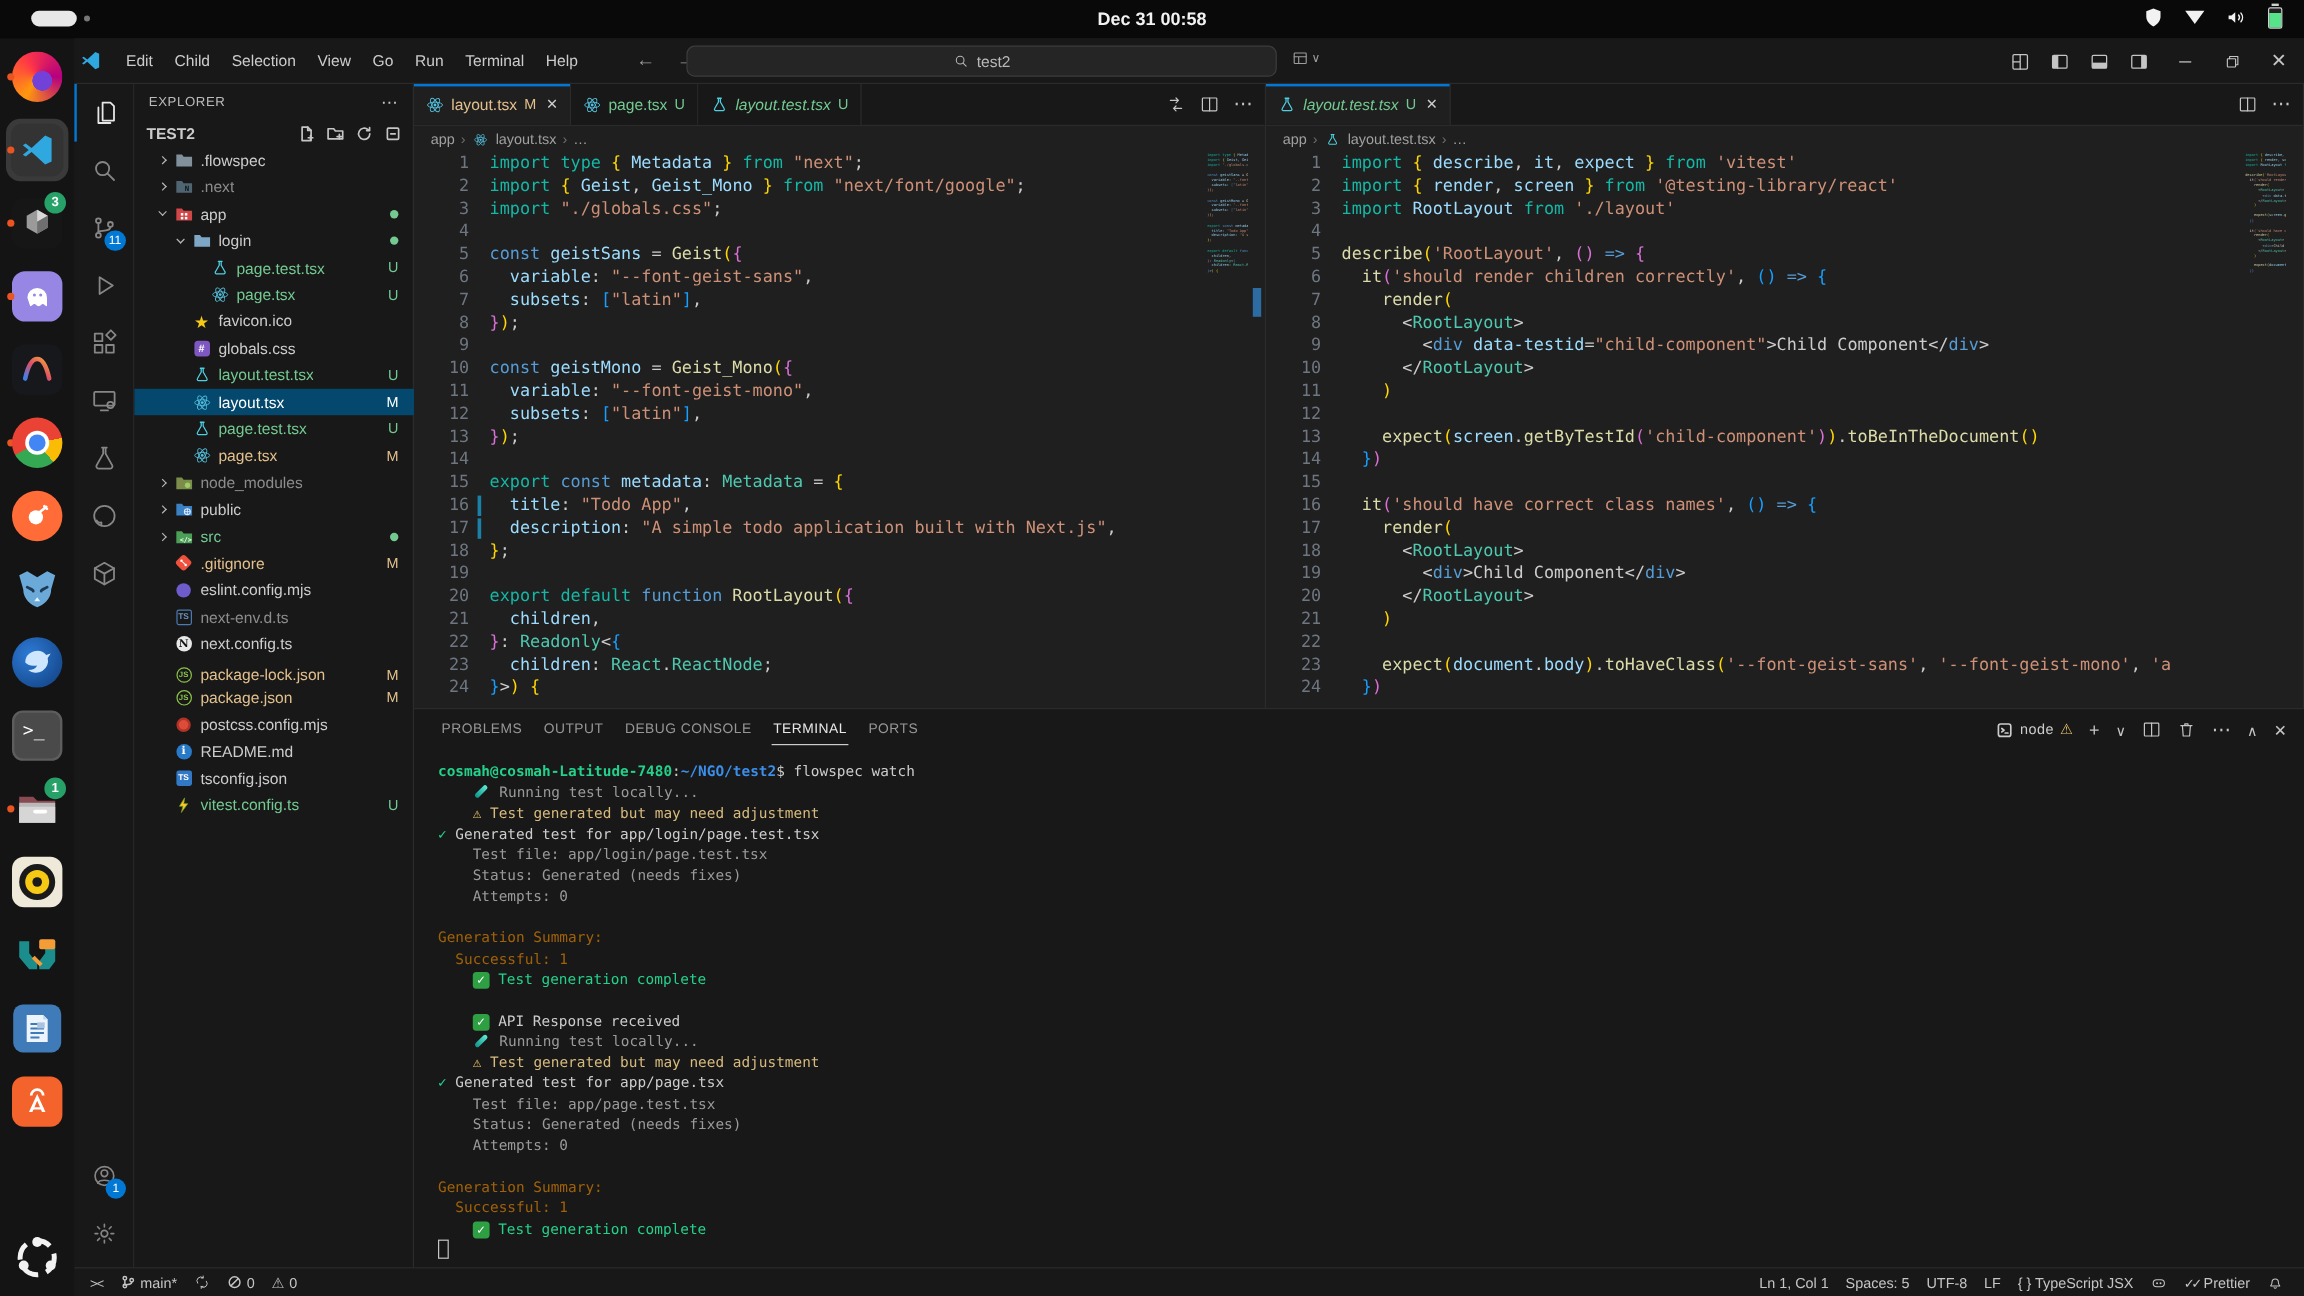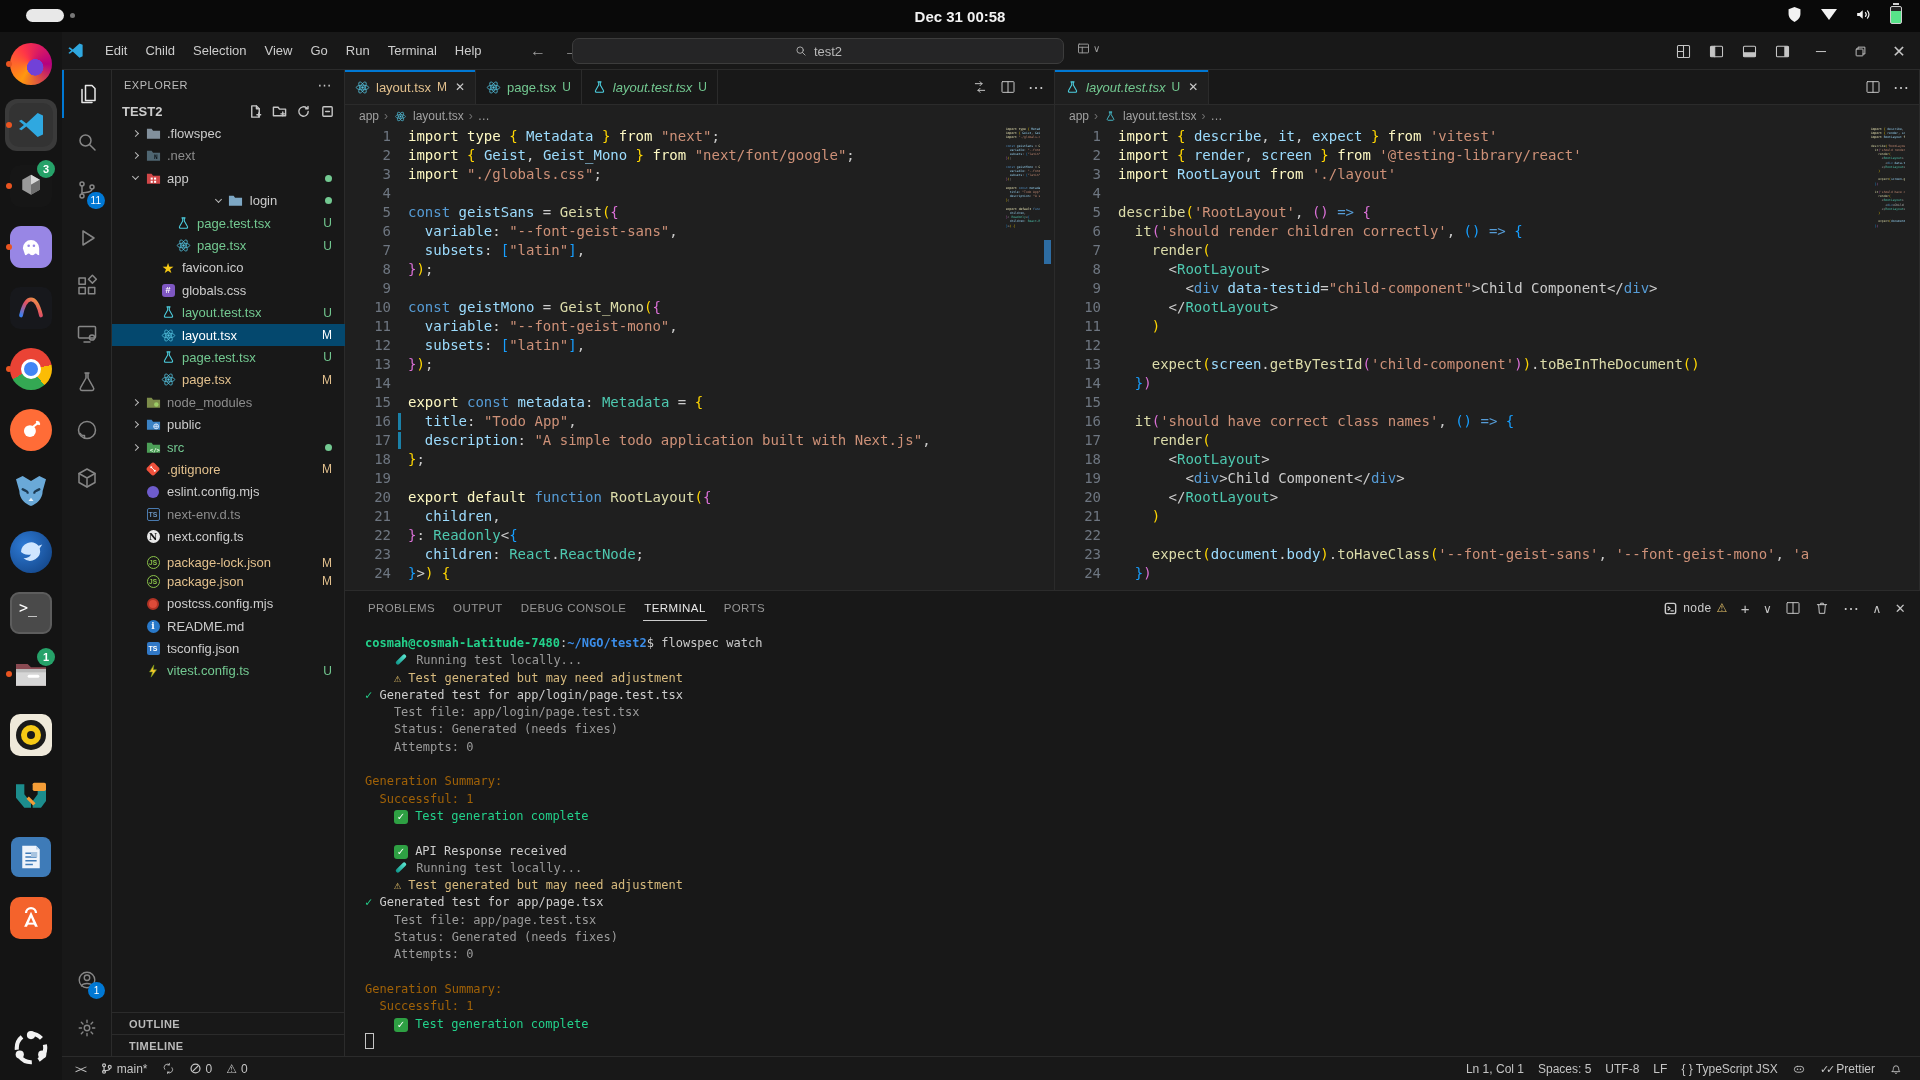--- a/index.html
+++ b/index.html
@@ -83,21 +83,21 @@
   .tab .closex{font-size:12px;color:#ccc;margin-left:2px}
   .tab.italic .fname{font-style:italic}
   .tabs-actions{margin-left:auto;display:flex;align-items:center;gap:12px;padding:0 10px;color:#c5c5c5;font-size:14px}
   .crumbs{height:22px;display:flex;align-items:center;gap:5px;padding:0 14px;font-size:12px;color:#a0a0a0;white-space:nowrap}
   .crumbs .sep{color:#6e6e6e}
   .codearea{position:absolute;left:0;top:57px;right:0;bottom:0;font-family:"DejaVu Sans Mono",monospace;font-size:14px;line-height:19px}
   .cl{position:relative;display:flex;height:19px;white-space:pre}
   .ln{width:46px;text-align:right;color:#6e7681;flex:0 0 auto}
   .lc{margin-left:17px}
   .modbar{position:absolute;left:53px;top:1px;bottom:1px;width:3px;background:#1b81a8}
-  .tk-p{color:#fef9c3}.tk-b{color:#569cd6}.tk-d{color:#cccccc}.tk-v{color:#9cdcfe}.tk-s{color:#ce9178}
+  .tk-p{color:#14b8a6}.tk-b{color:#569cd6}.tk-d{color:#cccccc}.tk-v{color:#9cdcfe}.tk-s{color:#ce9178}
   .tk-f{color:#dcdcaa}.tk-t{color:#4ec9b0}.tk-y{color:#ffd602}.tk-pk{color:#da70d6}.tk-bl{color:#179fff}
   .minimap{position:absolute;top:57px;right:14px;width:34px;font-family:"DejaVu Sans Mono",monospace;font-size:3px;line-height:4.2px;
     white-space:pre;overflow:hidden;opacity:.9}
   .rulermark{position:absolute;right:3px;width:7px;height:24px;background:#2d6ca2}
 
   
   #panel{position:absolute;left:283px;top:558px;width:1575px;height:466px;background:#181818;border-top:1px solid #2b2b2b}
   #panel-head{height:34px;display:flex;align-items:center;padding:0 14px;font-size:11.5px;color:#969696;letter-spacing:.4px}
   .ptab{padding:0 9px;height:34px;display:flex;align-items:center;position:relative}
   .ptab.active{color:#e7e7e7}
@@ -546,21 +546,21 @@
                   <rect x="5" y="7" width="2.2" height="2.2"></rect>
                   <rect x="8.6" y="7" width="2.2" height="2.2"></rect>
                   <rect x="5" y="10.4" width="2.2" height="2.2"></rect>
                   <rect x="8.6" y="10.4" width="2.2" height="2.2"></rect>
                 </g>
               </svg>
             </span>
             <span class="tlabel">app</span>
             <span class="tbadge dot"></span>
           </div>
-          <div class="trow" style="padding-left: 36px; justify-content: center;">
+          <div class="trow" style="padding-left: 36px;">
             <span class="chev open"></span>
             <span class="ficon">
               <svg viewBox="0 0 16 16" width="15" height="15">
                 <path d="M1 3h5l1.5 2H15v8.5H1z" fill="#7da7c4"></path>
               </svg>
             </span>
             <span class="tlabel">login</span>
             <span class="tbadge dot"></span>
           </div>
           <div class="trow" style="padding-left: 51px;">
@@ -753,30 +753,20 @@
             <span style="width: 12px; flex: 0 0 auto;"></span>
             <span class="ficon">
               <svg viewBox="0 0 16 16" width="14" height="14">
                 <path d="M9 1 4 9h3.4l-1.6 6L12 6.5H8.2z" fill="#fcc72b" stroke="#729b1b" stroke-width=".7"></path>
               </svg>
             </span>
             <span class="tlabel c-new">vitest.config.ts</span>
             <span class="tbadge c-new">U</span>
           </div>
         </div>
-      <div id="sb-bottom">
-        <div class="sb-sec">
-          <span class="chev closed"></span>
-          <span>OUTLINE</span>
-        </div>
-        <div class="sb-sec">
-          <span class="chev closed"></span>
-          <span>TIMELINE</span>
-        </div>
-      </div>
     </div>
 
     <div id="editors">
       <div class="egroup" id="group1">
           <div class="tabsrow">
             <div class="tab active">
               <span>
                 <svg viewBox="0 0 24 24" width="15" height="15" fill="none" stroke="#53c1de" stroke-width="1.2">
                   <ellipse cx="12" cy="12" rx="10" ry="3.8"></ellipse>
                   <ellipse cx="12" cy="12" rx="10" ry="3.8" transform="rotate(60 12 12)"></ellipse>

